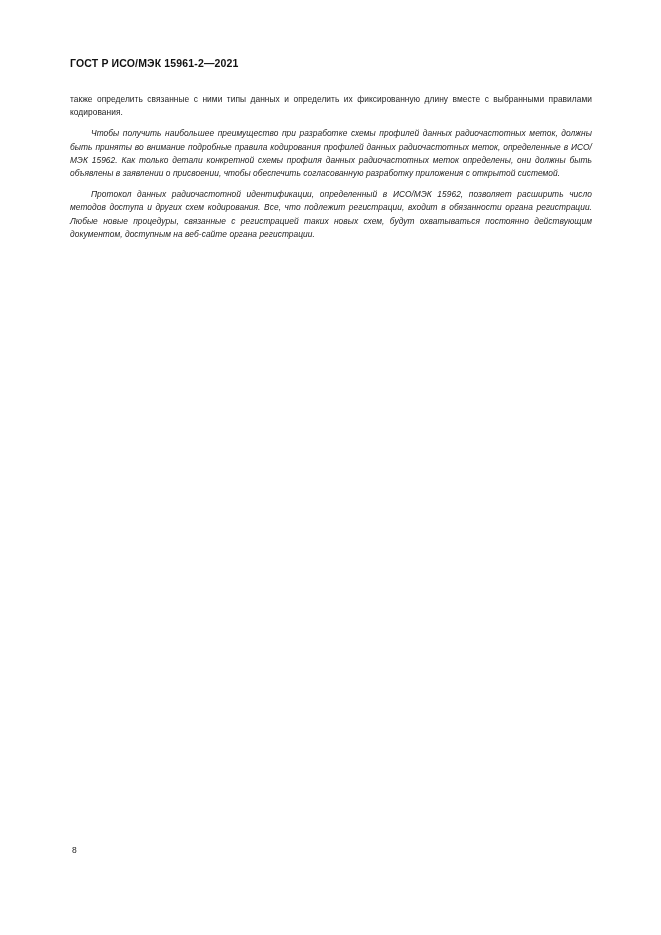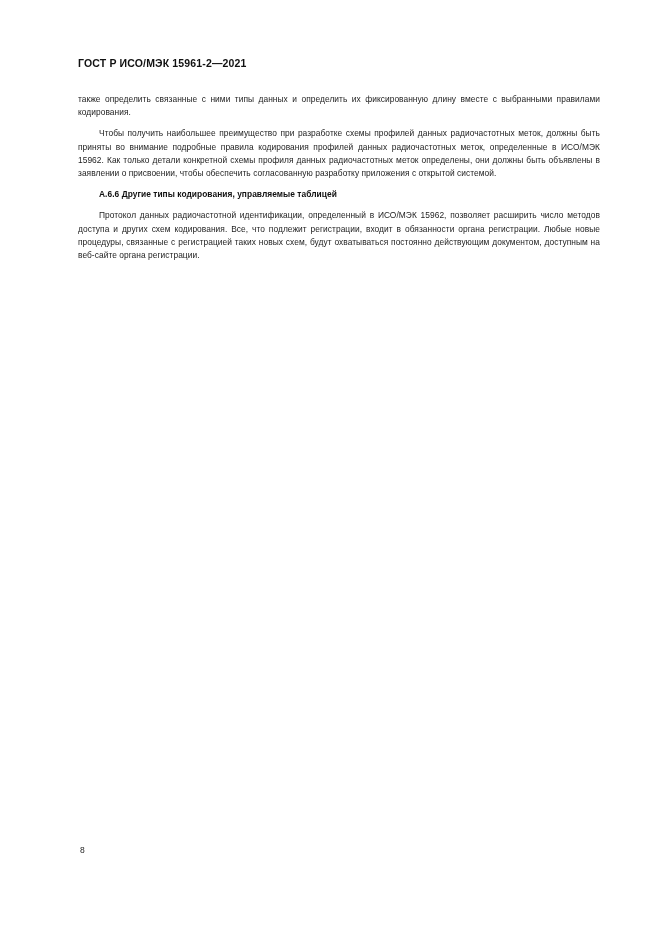--- a/index.html
+++ b/index.html
@@ -11,21 +11,21 @@
     height: 935px;
     background: #ffffff;
     font-family: "Liberation Sans", sans-serif;
     color: #1a1a1a;
     position: relative;
     overflow: hidden;
   }
   .page {
     position: absolute;
     top: 0;
-    left: 8px;
+    left: 0;
     width: 565px;
     height: 935px;
     background: #ffffff;
   }
   .header {
     position: absolute;
     top: 57px;
     left: 70px;
     font-size: 10.5px;
     font-weight: bold;
@@ -42,20 +42,21 @@
   .para {
     font-size: 8.4px;
     line-height: 13.2px;
     text-align: justify;
     color: #1d1d1d;
     margin: 8px 0 0 0;
     letter-spacing: 0.05px;
   }
   .para.indent {
     text-indent: 21px;
+    font-style: italic;
   }
   .subheading {
     font-size: 8.4px;
     line-height: 13.2px;
     font-weight: bold;
     color: #101010;
     margin: 8px 0 0 0;
     text-indent: 21px;
     letter-spacing: 0.05px;
   }
@@ -73,21 +74,20 @@
 <div class="page">
 
   <div class="header">ГОСТ Р ИСО/МЭК 15961-2—2021</div>
 
   <div class="content">
 
     <p class="para">также определить связанные с ними типы данных и определить их фиксированную длину вместе с выбранными правилами кодирования.</p>
 
     <p class="para indent">Чтобы получить наибольшее преимущество при разработке схемы профилей данных радиочастотных меток, должны быть приняты во внимание подробные правила кодирования профилей данных радиочастотных меток, определенные в ИСО/МЭК 15962. Как только детали конкретной схемы профиля данных радиочастотных меток определены, они должны быть объявлены в заявлении о присвоении, чтобы обеспечить согласованную разработку приложения с открытой системой.</p>
 
-    <p class="subheading">А.6.6 Другие типы кодирования, управляемые таблицей</p>
 
     <p class="para indent">Протокол данных радиочастотной идентификации, определенный в ИСО/МЭК 15962, позволяет расширить число методов доступа и других схем кодирования. Все, что подлежит регистрации, входит в обязанности органа регистрации. Любые новые процедуры, связанные с регистрацией таких новых схем, будут охватываться постоянно действующим документом, доступным на веб-сайте органа регистрации.</p>
 
   </div>
 
   <div class="page-number">8</div>
 
 </div>
 
 </body></html>

